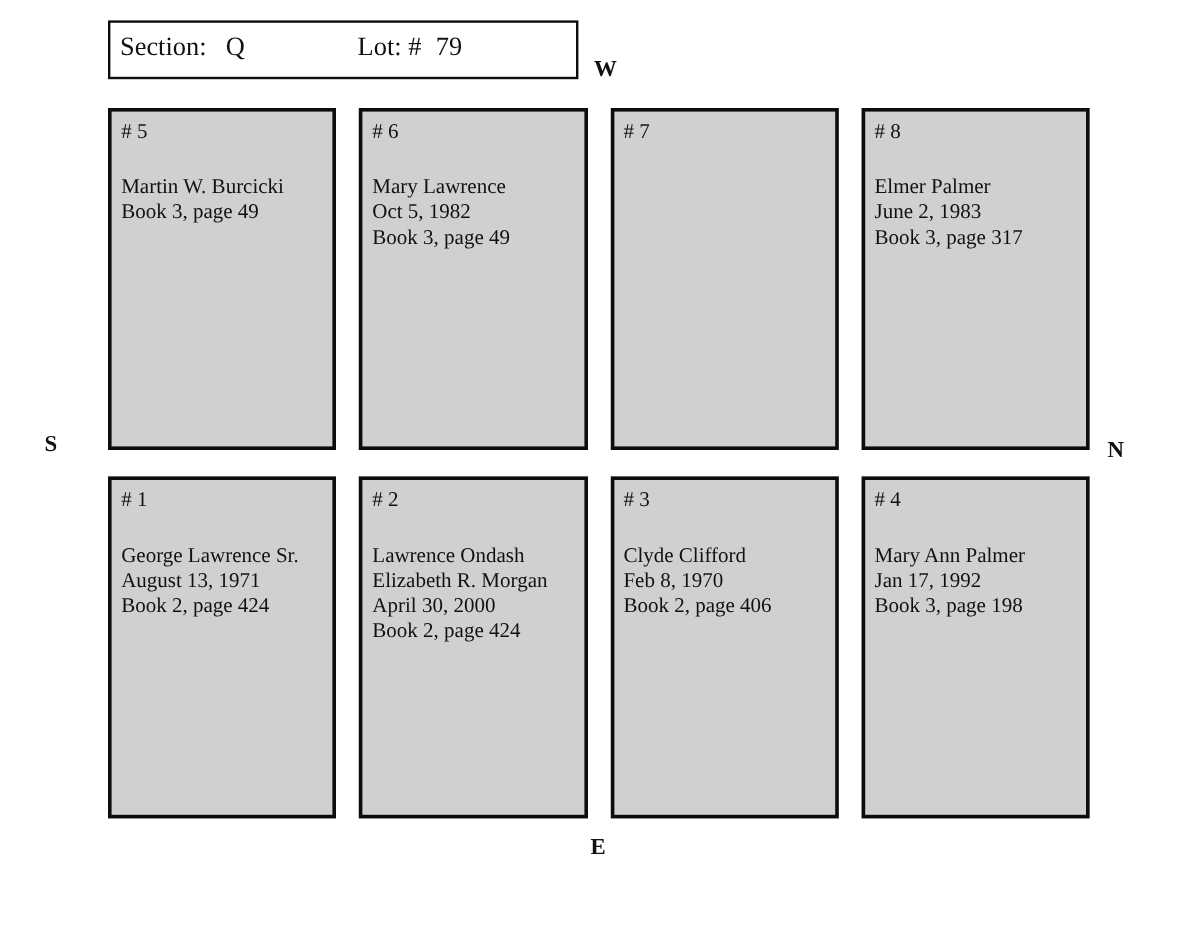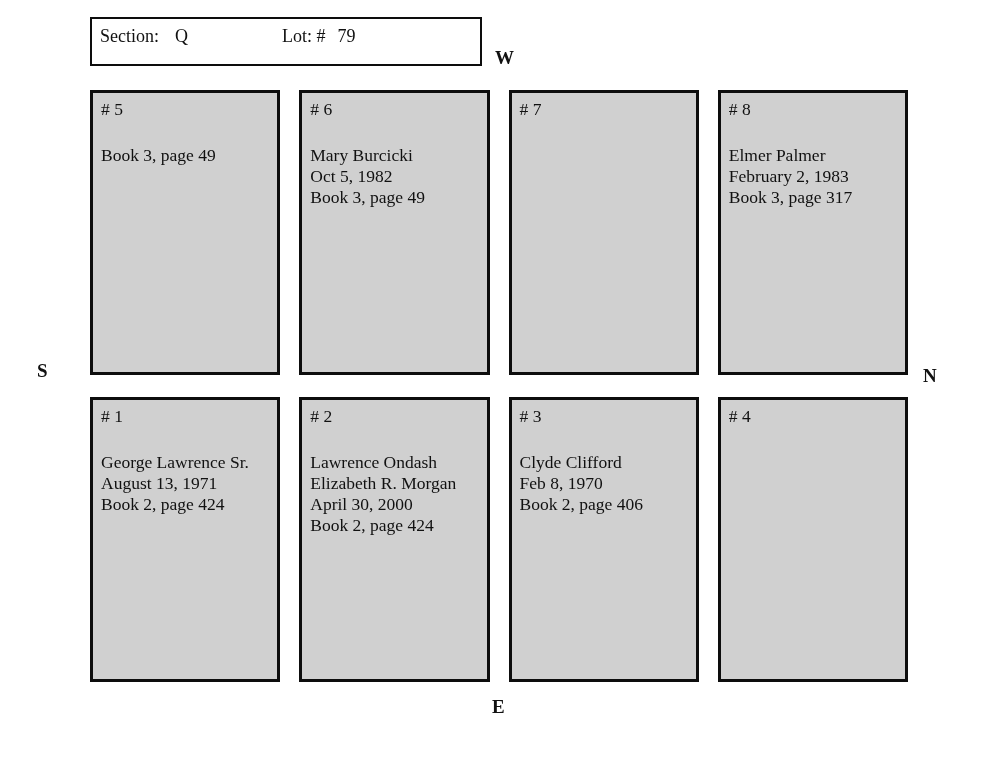--- a/index.html
+++ b/index.html
@@ -22,21 +22,21 @@
     overflow:hidden;
   }
 
   
   .header-box{
     position:absolute;
     left:90px; top:17px;
     width:392px; height:49px;
     background:#ffffff;
     border:2px solid var(--border-color);
-    font-size:18px;
+    font-size:22px;
     padding:7px 0 0 8px;
     white-space:nowrap;
   }
   .header-box .section-value{margin-left:16px;}
   .header-box .lot-label{margin-left:94px;}
   .header-box .lot-value{margin-left:12px;}
 
   
   .compass{
     position:absolute;
@@ -81,43 +81,44 @@
 
   <div class="compass compass-w">W</div>
   <div class="compass compass-s">S</div>
   <div class="compass compass-n">N</div>
   <div class="compass compass-e">E</div>
 
   <div class="lot-grid" id="plots-grid">
   <div class="plot">
     <div class="plot-number"># 5</div>
     <div class="plot-details">
+          <div>Martin W. Burcicki</div>
           <div>Book 3, page 49</div>
         </div>
   </div>
 
   <div class="plot">
     <div class="plot-number"># 6</div>
     <div class="plot-details">
-          <div>Mary Burcicki</div>
+          <div>Mary Lawrence</div>
           <div>Oct 5, 1982</div>
           <div>Book 3, page 49</div>
         </div>
   </div>
 
   <div class="plot">
     <div class="plot-number"># 7</div>
     <div class="plot-details"></div>
   </div>
 
   <div class="plot">
     <div class="plot-number"># 8</div>
     <div class="plot-details">
           <div>Elmer Palmer</div>
-          <div>February 2, 1983</div>
+          <div>June 2, 1983</div>
           <div>Book 3, page 317</div>
         </div>
   </div>
 
   <div class="plot">
     <div class="plot-number"># 1</div>
     <div class="plot-details">
           <div>George Lawrence Sr.</div>
           <div>August 13, 1971</div>
           <div>Book 2, page 424</div>
@@ -138,16 +139,21 @@
     <div class="plot-number"># 3</div>
     <div class="plot-details">
           <div>Clyde Clifford</div>
           <div>Feb 8, 1970</div>
           <div>Book 2, page 406</div>
         </div>
   </div>
 
   <div class="plot">
     <div class="plot-number"># 4</div>
+    <div class="plot-details">
+          <div>Mary Ann Palmer</div>
+          <div>Jan 17, 1992</div>
+          <div>Book 3, page 198</div>
+        </div>
   </div>
 </div>
 
 </div>
 
 </body></html>

